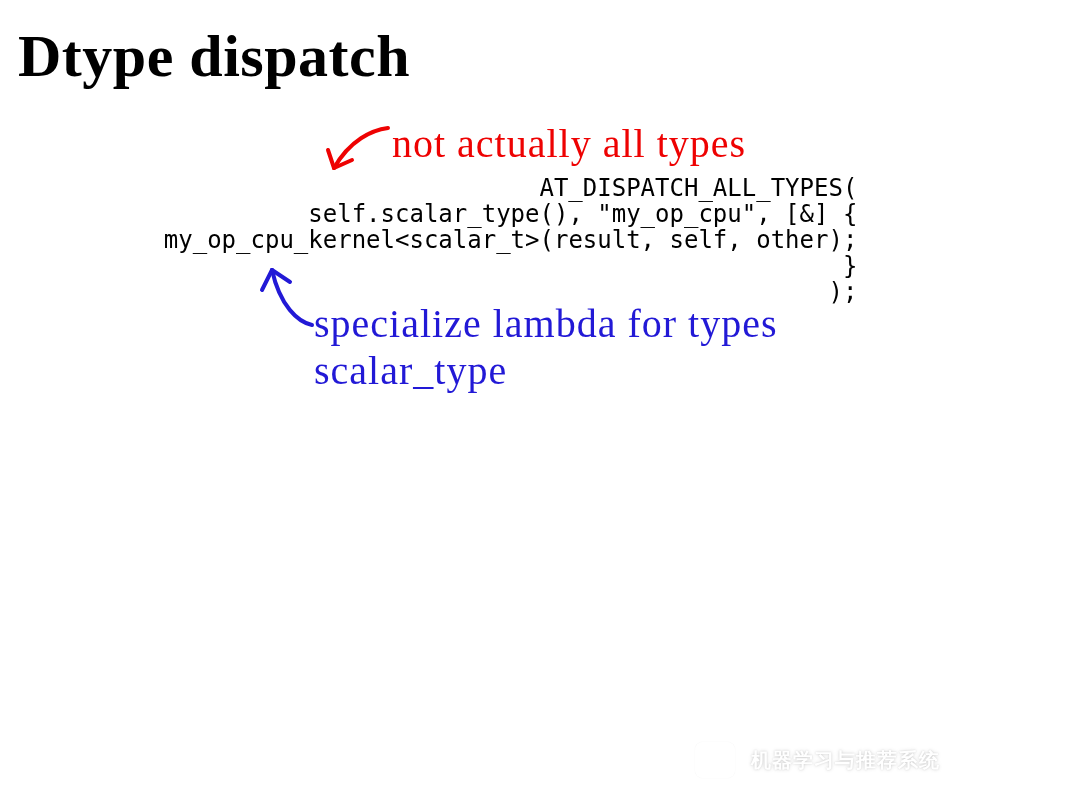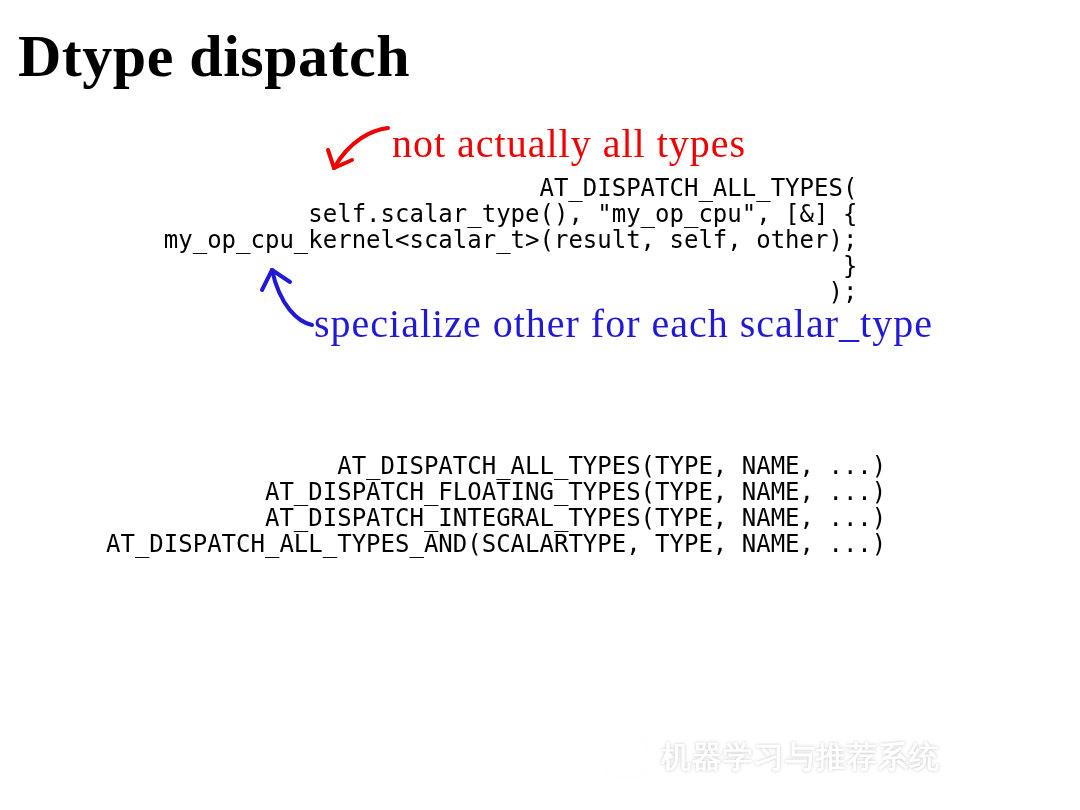--- a/index.html
+++ b/index.html
@@ -50,21 +50,21 @@
     position: absolute;
     left: 0; top: 0;
     width: 1080px; height: 810px;
     pointer-events: none;
   }
   .watermark {
     position: absolute;
     right: 24px;
     bottom: 32px;
     color: #ffffff;
-    font-size: 30px;
+    font-size: 20px;
     font-weight: 600;
     display: flex;
     align-items: center;
     gap: 16px;
     letter-spacing: 1px;
     text-shadow:
       0 0 2px rgba(0,0,0,0.15),
       0 0 4px rgba(0,0,0,0.12);
   }
   .watermark .bubble {
@@ -94,26 +94,22 @@
   <div class="title">Dtype dispatch</div>
 
   <div class="annot annot-red">not  actually all  types</div>
 
   <div id="code1" class="code-block">AT_DISPATCH_ALL_TYPES(
   self.scalar_type(), "my_op_cpu", [&amp;] {
     my_op_cpu_kernel&lt;scalar_t&gt;(result, self, other);
   }
 );</div>
 
-  <div class="annot annot-blue">specialize  other for each  scalar_type</div>
+  <div class="annot annot-blue">specialize  lambda for types  scalar_type</div>
 
-  <div id="code2" class="code-block">AT_DISPATCH_ALL_TYPES(TYPE, NAME, ...)
-AT_DISPATCH_FLOATING_TYPES(TYPE, NAME, ...)
-AT_DISPATCH_INTEGRAL_TYPES(TYPE, NAME, ...)
-AT_DISPATCH_ALL_TYPES_AND(SCALARTYPE, TYPE, NAME, ...)</div>
 
   <svg class="arrows">
 
     <g stroke="#ee0202" stroke-width="4" fill="none" stroke-linecap="round">
       <path d="M388,128 C372,130 350,140 334,168"></path>
       <path d="M334,168 L328,150"></path>
       <path d="M334,168 L352,160"></path>
     </g>
 
     <g stroke="#2219d6" stroke-width="4" fill="none" stroke-linecap="round">

